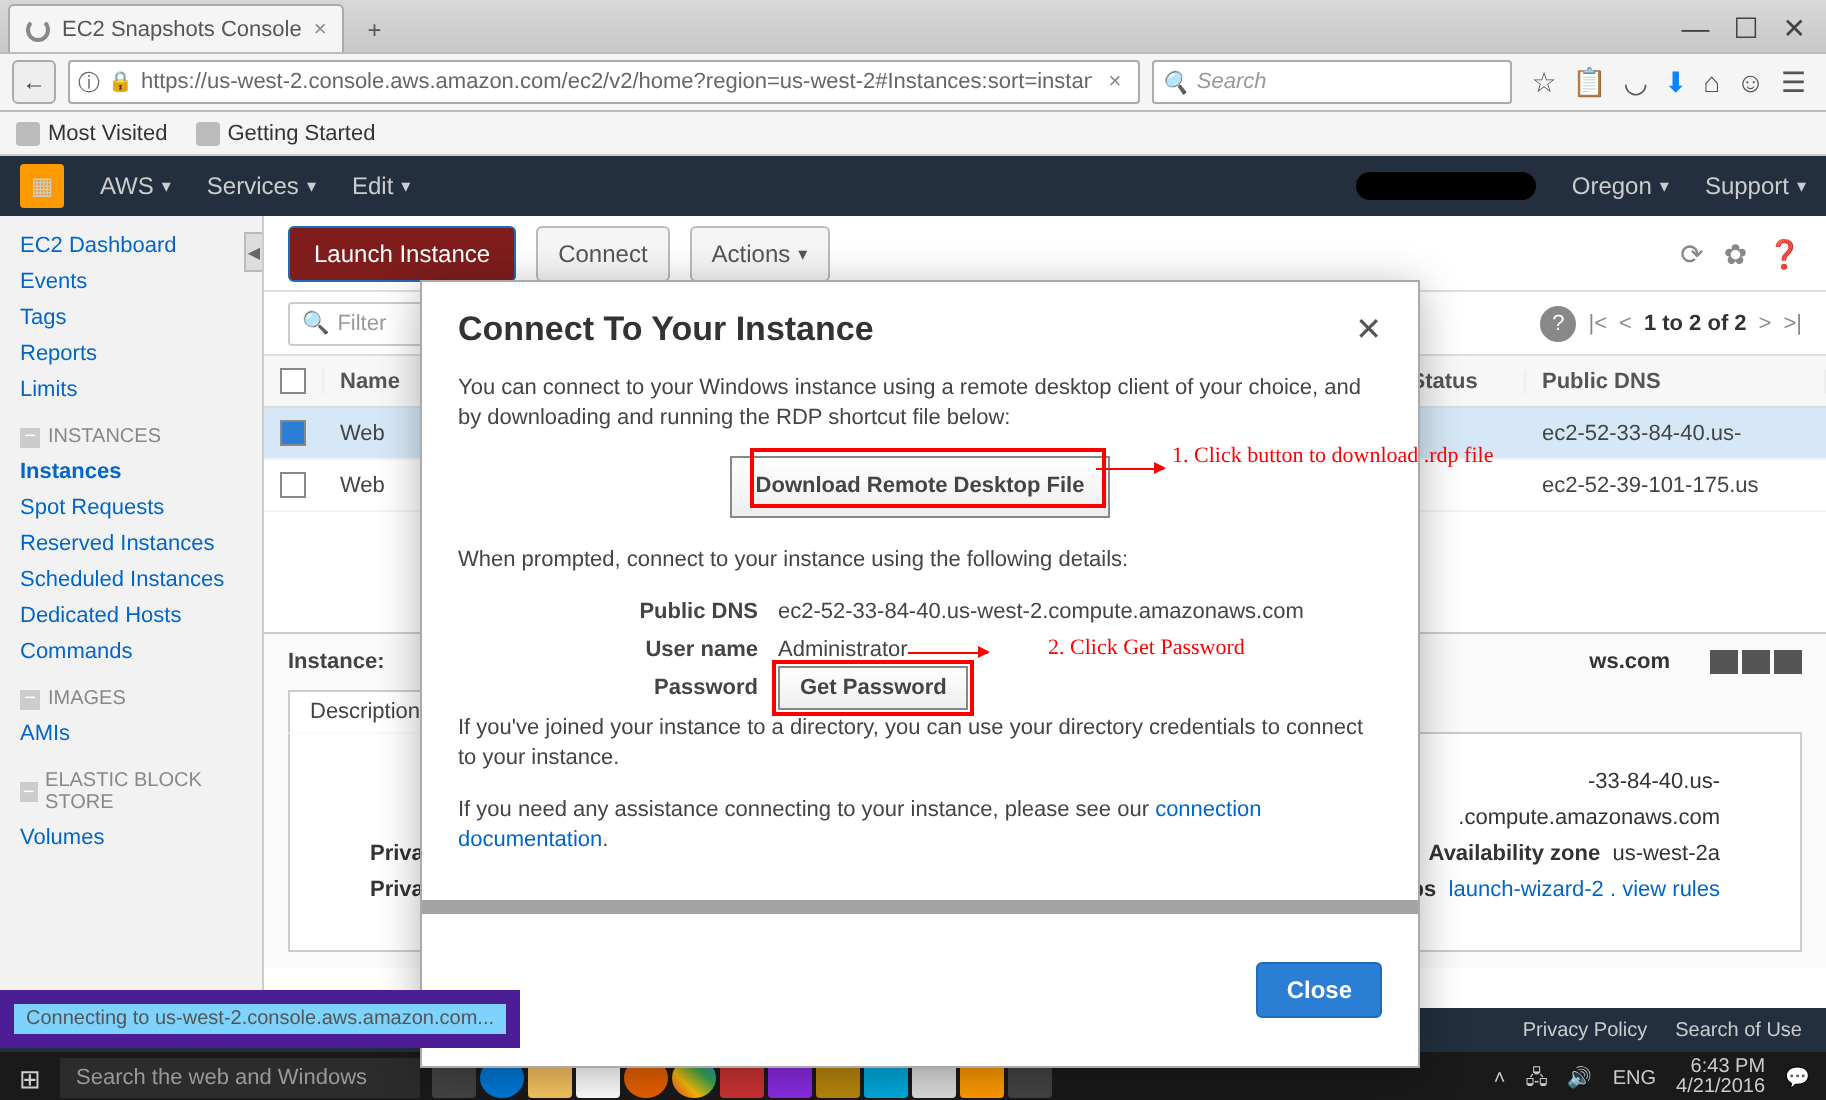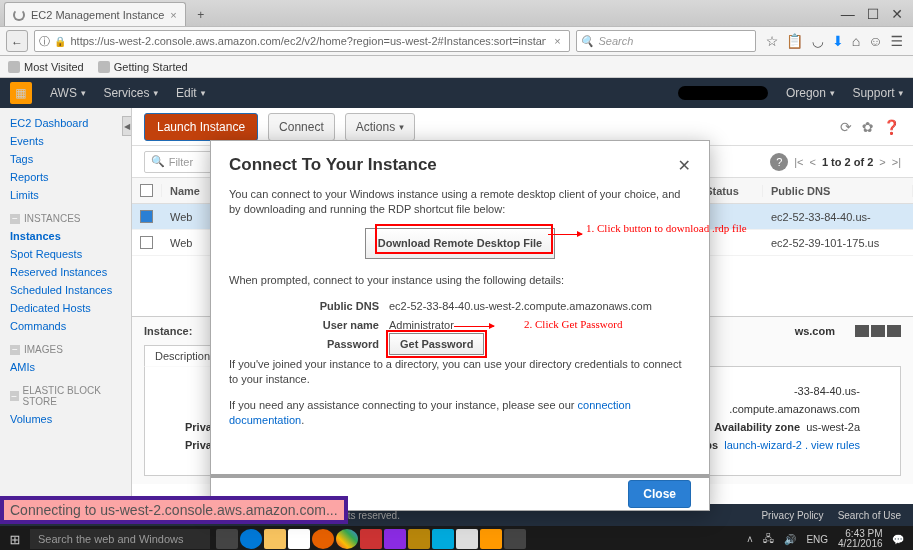--- a/index.html
+++ b/index.html
@@ -39,21 +39,21 @@
 .main { display: flex; height: 396px; }
 .sidebar { width: 132px; background: #f2f2f2; border-right: 1px solid #ccc; font-size: 11px; color: #06c; padding: 6px 0; overflow: hidden; position: relative; }
 .sidebar .collapse { position: absolute; right: -1px; top: 8px; width: 10px; height: 20px; background: #ddd; border: 1px solid #bbb; font-size: 8px; display: flex; align-items: center; justify-content: center; color: #666; }
 .sidebar .item, .sidebar .group { padding: 3px 10px; cursor: pointer; }
 .sidebar .group { color: #888; font-size: 10px; margin-top: 6px; display: flex; align-items: center; gap: 4px; }
 .sidebar .group::before { content: "−"; background: #ccc; color: #fff; width: 10px; height: 10px; display: inline-flex; align-items: center; justify-content: center; font-size: 10px; }
 .sidebar .active { font-weight: bold; color: #06c; }
 
 .content { flex: 1; background: #fff; display: flex; flex-direction: column; }
 .action-bar { height: 38px; border-bottom: 1px solid #ddd; display: flex; align-items: center; padding: 0 12px; gap: 10px; }
-.btn-primary { background: #c2410c; color: #fff; border: 1px solid #1f6bb5; padding: 6px 12px; border-radius: 3px; font-size: 12px; }
+.btn-primary { background: #7f1d1d; color: #fff; border: 1px solid #1f6bb5; padding: 6px 12px; border-radius: 3px; font-size: 12px; }
 .btn-sec { background: #f5f5f5; border: 1px solid #bbb; padding: 6px 10px; border-radius: 3px; font-size: 12px; color: #555; display: flex; align-items: center; gap: 4px; }
 .action-right { margin-left: auto; display: flex; align-items: center; gap: 10px; color: #888; font-size: 14px; }
 
 .filter-row { height: 32px; border-bottom: 1px solid #ddd; display: flex; align-items: center; padding: 0 12px; gap: 8px; }
 .filter-input { flex: 0 0 200px; height: 22px; border: 1px solid #ccc; border-radius: 2px; padding: 0 6px; font-size: 11px; color: #999; display: flex; align-items: center; gap: 4px; }
 .filter-right { margin-left: auto; display: flex; align-items: center; gap: 6px; color: #888; font-size: 11px; }
 .filter-right .page { color: #333; font-weight: bold; }
 .question { width: 18px; height: 18px; border-radius: 50%; background: #888; color: #fff; display: flex; align-items: center; justify-content: center; font-size: 11px; }
 
 .table-area { flex: 1; overflow: hidden; position: relative; }
@@ -84,50 +84,50 @@
 .modal-body { padding: 4px 18px 12px; font-size: 11px; color: #444; line-height: 1.4; }
 .modal-body p { margin-bottom: 10px; }
 .dl-btn-wrap { text-align: center; margin: 10px 0 14px; position: relative; }
 .dl-btn { display: inline-block; padding: 7px 12px; border: 1px solid #888; background: linear-gradient(#fff,#eee); font-weight: bold; font-size: 11px; }
 .red-box1 { position: absolute; left: 146px; top: -4px; width: 178px; height: 30px; border: 2px solid red; }
 .cred-row { display: flex; margin-bottom: 4px; align-items: center; }
 .cred-row .k { width: 160px; text-align: right; padding-right: 10px; font-weight: bold; }
 .cred-row .v { color: #444; }
 .getpw-btn { padding: 4px 10px; border: 1px solid #888; background: linear-gradient(#fff,#eee); font-weight: bold; font-size: 11px; position: relative; }
 .red-box2 { position: absolute; left: -4px; top: -4px; right: -4px; bottom: -4px; border: 2px solid red; }
-.modal-foot { padding: 2px 18px; text-align: right; border-top: 4px solid #a3a3a3; margin-top: 24px; }
+.modal-foot { padding: 24px 18px; text-align: right; border-top: 7px solid #a3a3a3; }
 .btn-close { background: #2a7fd4; color: #fff; border: 1px solid #1f6bb5; padding: 6px 14px; border-radius: 3px; font-size: 12px; font-weight: bold; }
 
 
 .annot { position: absolute; color: red; font-size: 11px; font-family: "Comic Sans MS", cursive; z-index: 60; }
 .arrow { position: absolute; height: 1px; background: red; z-index: 55; }
 .arrow::after { content: ""; position: absolute; right: -1px; top: -3px; border-left: 6px solid red; border-top: 3px solid transparent; border-bottom: 3px solid transparent; }
 
 
 .aws-footer { height: 22px; background: #232f3e; color: #aaa; font-size: 10px; display: flex; align-items: center; padding: 0 12px; }
 .aws-footer .fl { margin-left: auto; display: flex; gap: 14px; color: #ccc; }
-.status-bar { position: absolute; left: 0; bottom: 26px; background: #fca5a5; border: 4px solid #4c1d95; padding: 2px 6px; font-size: 14px; color: #555; z-index: 200; }
+.status-bar { position: absolute; left: 0; bottom: 26px; background: #7dd3fc; border: 7px solid #4c1d95; padding: 2px 6px; font-size: 10px; color: #555; z-index: 200; }
 
 
 .taskbar { height: 26px; background: #1a1a1a; display: flex; align-items: center; color: #ccc; font-size: 11px; }
 .taskbar .win { width: 30px; display: flex; align-items: center; justify-content: center; font-size: 13px; }
 .taskbar .search { width: 180px; height: 20px; background: #2c2c2c; color: #999; padding: 0 8px; display: flex; align-items: center; }
 .taskbar .tray { margin-left: auto; display: flex; align-items: center; gap: 10px; padding: 0 8px; font-size: 10px; }
 .taskbar .icons { display: flex; gap: 2px; margin-left: 6px; }
 .taskbar .icons span { width: 22px; height: 20px; display: flex; align-items: center; justify-content: center; }
 .tb-ic { width: 14px; height: 14px; border-radius: 2px; }
 .clock { text-align: right; line-height: 1; }
 </style>
 </head>
 <body>
 
 <div class="browser-tabs">
   <div class="tab">
     <span class="spinner"></span>
-    <span>EC2 Management Instance</span>
+    <span>EC2 Snapshots Console</span>
     <span class="close">×</span>
   </div>
   <div class="newtab">+</div>
   <div class="win-controls">
     <span>—</span>
     <span>☐</span>
     <span>✕</span>
   </div>
 </div>
 

